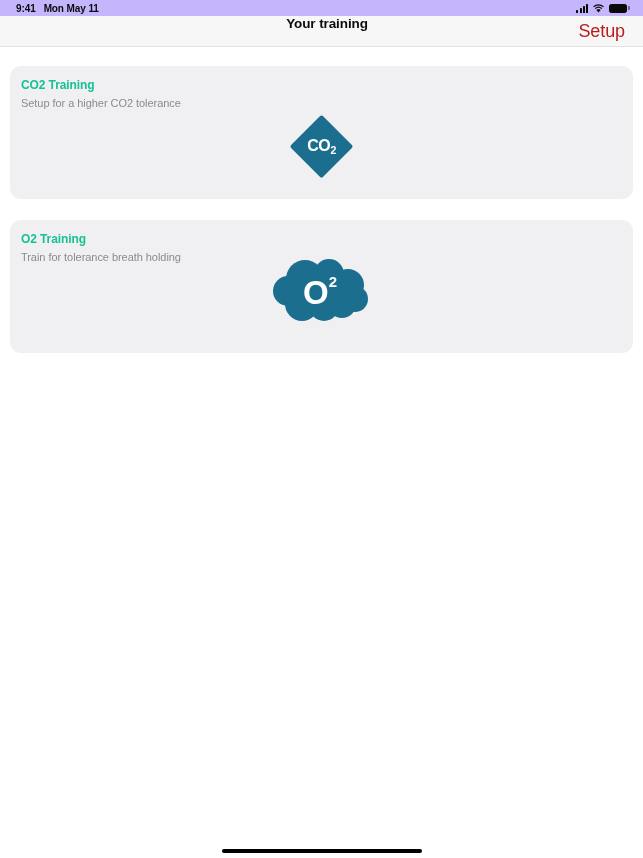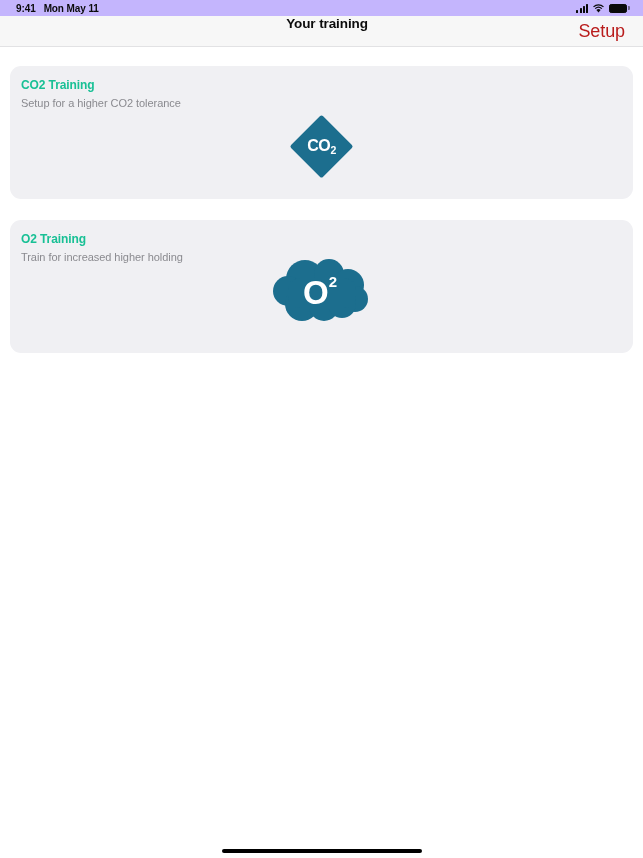--- a/index.html
+++ b/index.html
@@ -177,21 +177,21 @@
           <span class="co2-label">
             <span>CO</span>
               <span class="sub">2</span>
           </span>
         </div>
       </div>
     </div>
 
     <div class="card card-2">
       <span class="card-title">O2 Training</span>
-      <span class="card-sub">Train for increased higher holding</span>
+      <span class="card-sub">Train for tolerance breath holding</span>
       <div class="icon-wrap-cloud">
         <div class="o2-cloud">
           <svg width="100" height="66" viewBox="0 0 100 66">
             <g fill="#1c6e8e">
               <circle cx="33" cy="21" r="19"></circle>
               <circle cx="57" cy="16" r="15"></circle>
               <circle cx="76" cy="27" r="16"></circle>
               <circle cx="16" cy="33" r="15"></circle>
               <circle cx="83" cy="41" r="13"></circle>
               <circle cx="30" cy="46" r="17"></circle>

